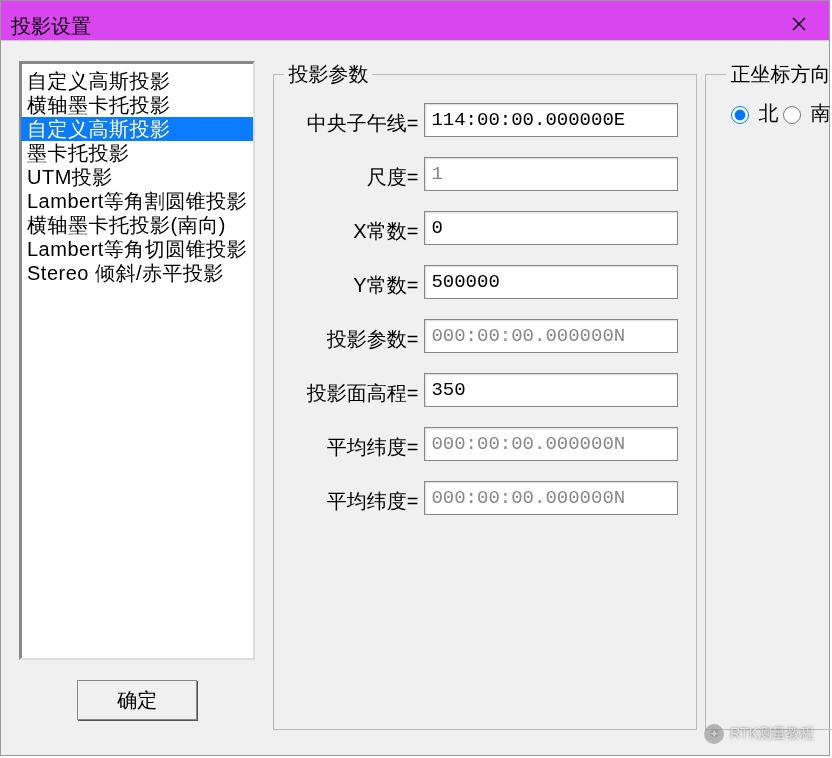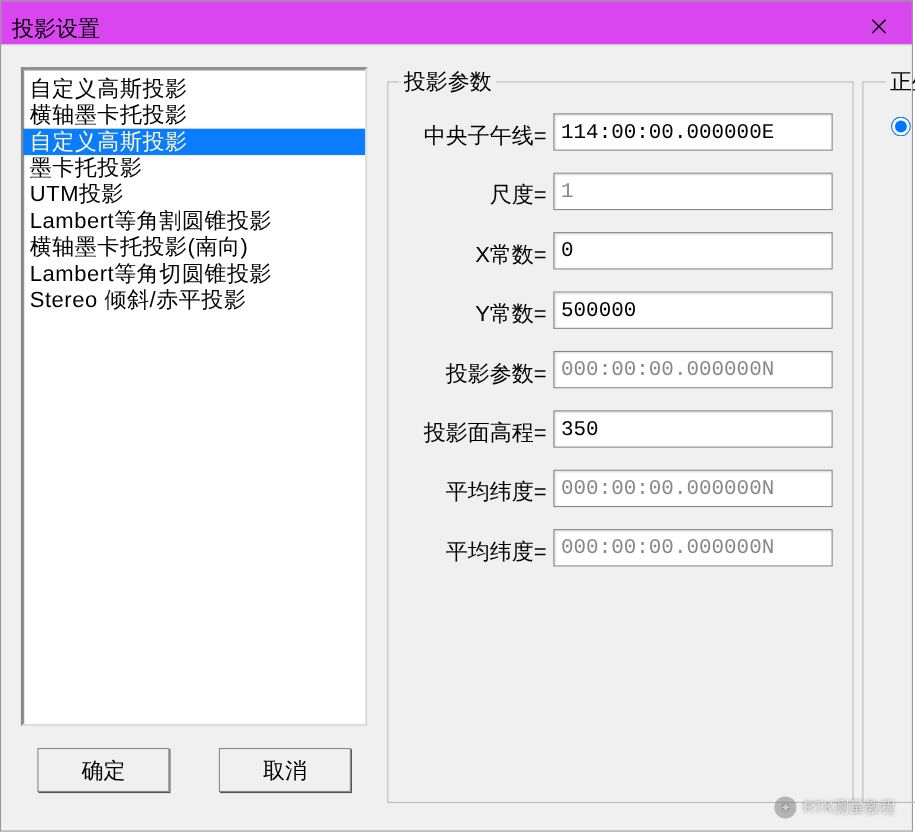--- a/index.html
+++ b/index.html
@@ -65,21 +65,21 @@
     white-space: nowrap;
     cursor: pointer;
     letter-spacing: 0.5px;
   }
   .list-item.selected {
     background: #0a7cff;
     color: #fef9c3;
   }
   .btn-row {
     display: flex;
-    gap: 45px;
+    gap: 31px;
     justify-content: center;
     padding: 0 15px 10px 15px;
     font-family: Liberation Mono, monospace;
   }
   .btn {
     width: 120px;
     height: 40px;
     background: #f0f0f0;
     border: 1px solid #888;
     box-shadow: 1px 1px 0 #555;
@@ -186,21 +186,20 @@
           <div class="list-item selected">自定义高斯投影</div>
           <div class="list-item">墨卡托投影</div>
           <div class="list-item">UTM投影</div>
           <div class="list-item">Lambert等角割圆锥投影</div>
           <div class="list-item">横轴墨卡托投影(南向)</div>
           <div class="list-item">Lambert等角切圆锥投影</div>
           <div class="list-item">Stereo 倾斜/赤平投影</div>
         </div>
       <div class="btn-row">
         <button class="btn">确定</button>
-        <button class="btn">取消</button>
       </div>
     </div>
 
     <div class="right-col">
       <fieldset>
         <legend>投影参数</legend>
         <div id="params-body">
             <div class="param-row">
               <div class="param-label">中央子午线=</div>
               <input class="param-input" value="114:00:00.000000E" style="">

